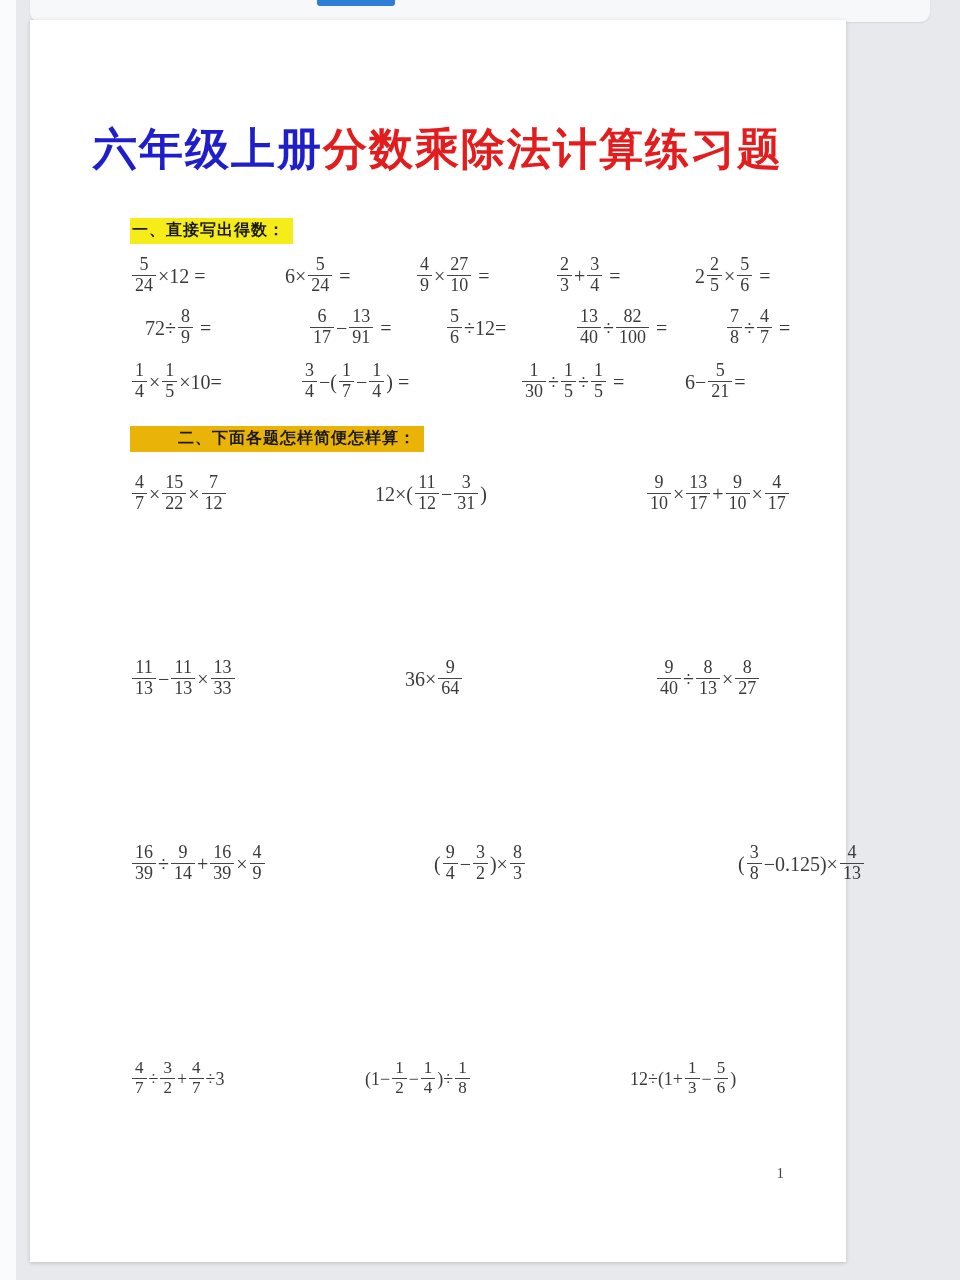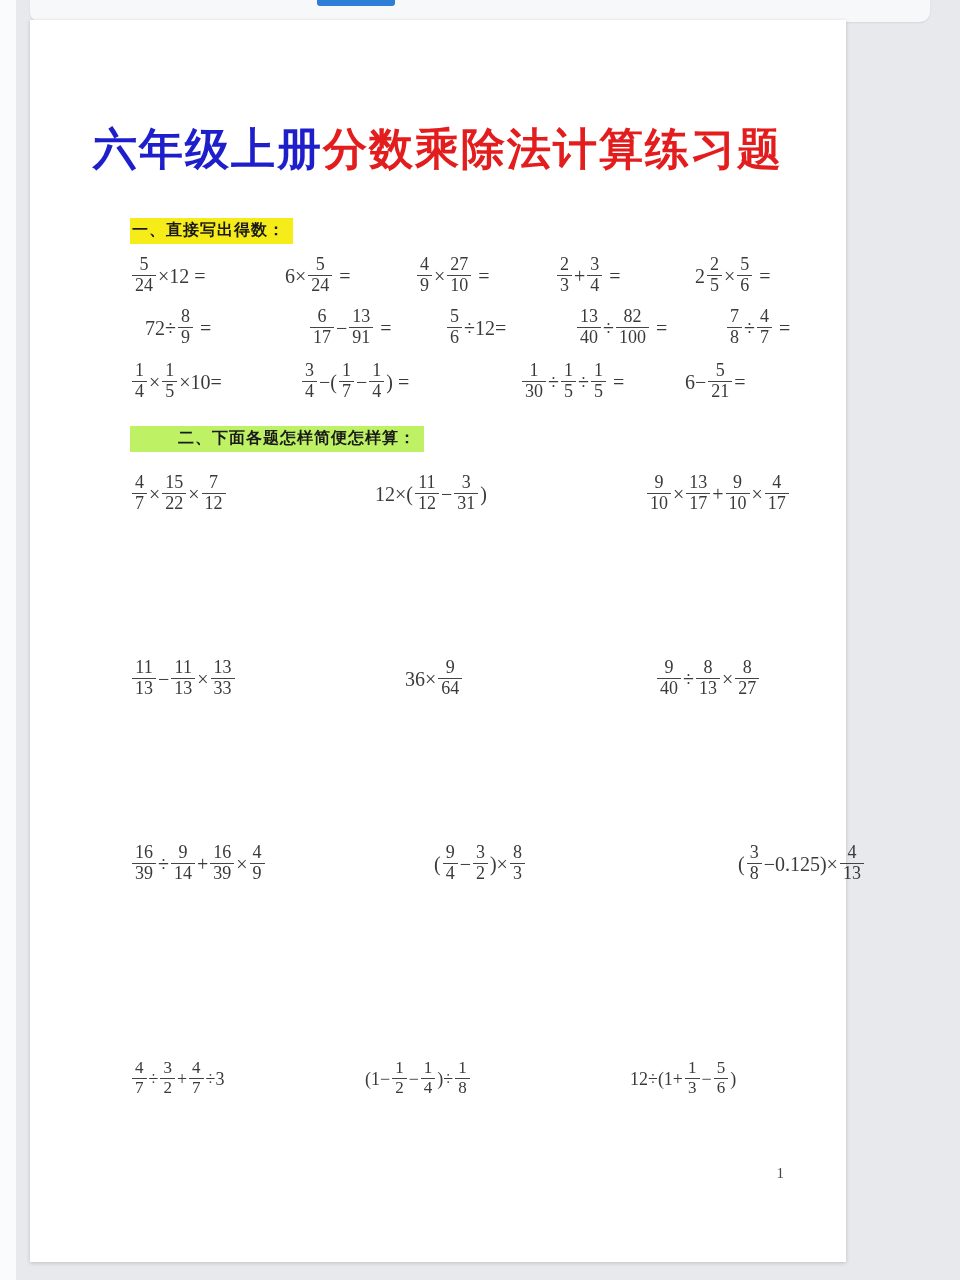--- a/index.html
+++ b/index.html
@@ -96,21 +96,21 @@
       <span class="problem"><span class="frac"><span class="num">7</span><span class="den">8</span></span>÷<span class="frac"><span class="num">4</span><span class="den">7</span></span> =</span>
     </div>
   <div class="prob-row s0r2">
       <span class="problem"><span class="frac"><span class="num">1</span><span class="den">4</span></span>×<span class="frac"><span class="num">1</span><span class="den">5</span></span>×10=</span>
       <span class="problem"><span class="frac"><span class="num">3</span><span class="den">4</span></span>−(<span class="frac"><span class="num">1</span><span class="den">7</span></span>−<span class="frac"><span class="num">1</span><span class="den">4</span></span>) =</span>
       <span class="problem"><span class="frac"><span class="num">1</span><span class="den">30</span></span>÷<span class="frac"><span class="num">1</span><span class="den">5</span></span>÷<span class="frac"><span class="num">1</span><span class="den">5</span></span> =</span>
       <span class="problem">6−<span class="frac"><span class="num">5</span><span class="den">21</span></span>=</span>
     </div>
 
   <div class="sec-heading second">
-    <span class="hl" style="background: #bef264; padding-left: 48px;">二、下面各题怎样简便怎样算：</span>
+    <span class="hl" style="background: #eab308; padding-left: 48px;">二、下面各题怎样简便怎样算：</span>
   </div>
 
   <div class="prob-row s1r0">
       <span class="problem"><span class="frac"><span class="num">4</span><span class="den">7</span></span>×<span class="frac"><span class="num">15</span><span class="den">22</span></span>×<span class="frac"><span class="num">7</span><span class="den">12</span></span></span>
       <span class="problem">12×(<span class="frac"><span class="num">11</span><span class="den">12</span></span>−<span class="frac"><span class="num">3</span><span class="den">31</span></span>)</span>
       <span class="problem"><span class="frac"><span class="num">9</span><span class="den">10</span></span>×<span class="frac"><span class="num">13</span><span class="den">17</span></span>+<span class="frac"><span class="num">9</span><span class="den">10</span></span>×<span class="frac"><span class="num">4</span><span class="den">17</span></span></span>
     </div>
   <div class="prob-row s1r1">
       <span class="problem"><span class="frac"><span class="num">11</span><span class="den">13</span></span>−<span class="frac"><span class="num">11</span><span class="den">13</span></span>×<span class="frac"><span class="num">13</span><span class="den">33</span></span></span>
       <span class="problem">36×<span class="frac"><span class="num">9</span><span class="den">64</span></span></span>

